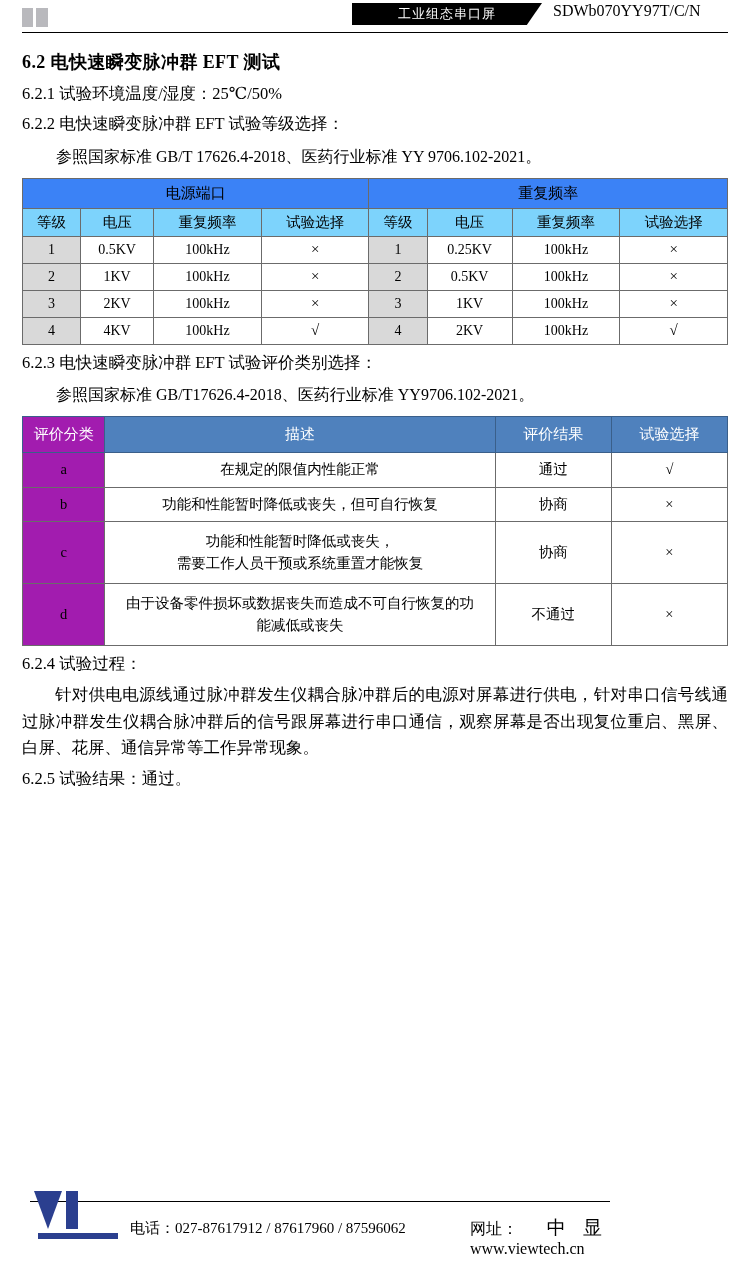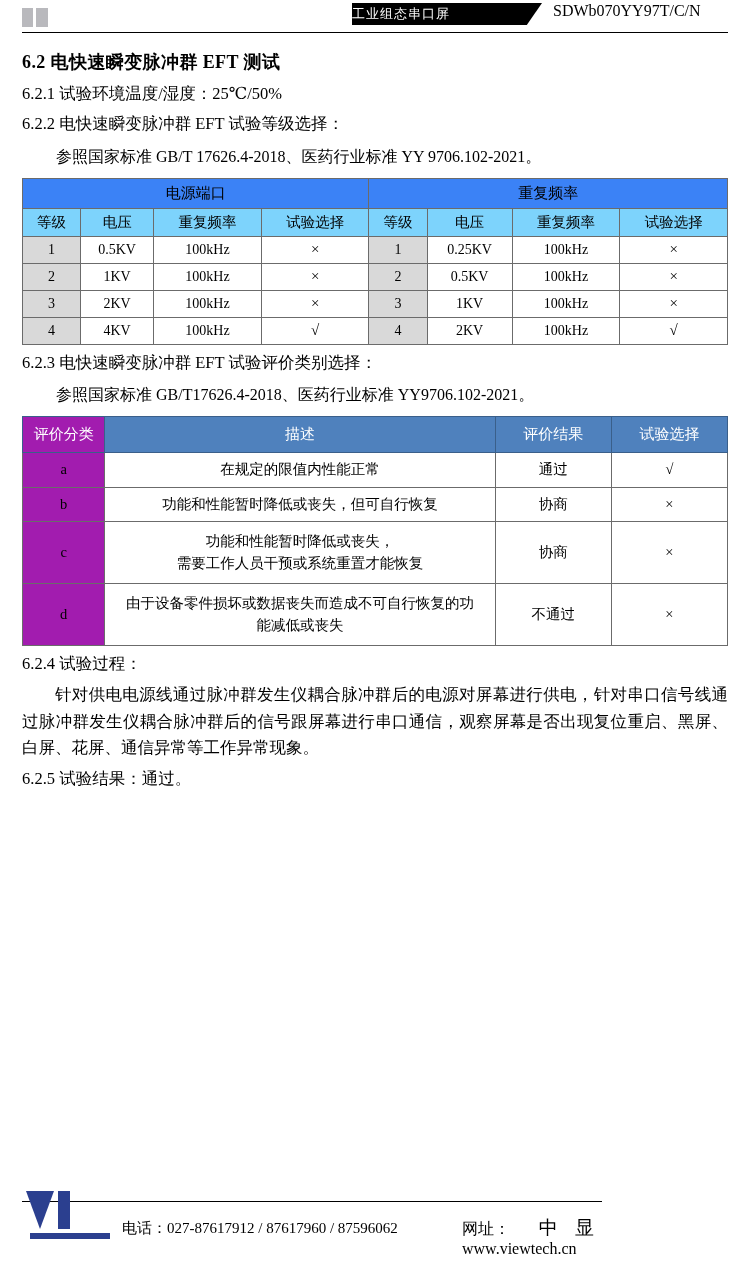--- a/index.html
+++ b/index.html
@@ -39,20 +39,21 @@
     position: absolute;
     left: 352px;
     top: 3px;
     height: 22px;
     width: 190px;
     background: #000000;
     color: #ffffff;
     font-size: 13px;
     font-family: "Liberation Sans", sans-serif;
     letter-spacing: 1px;
+    text-align: center;
     line-height: 22px;
     clip-path: polygon(0 0, 100% 0, 92% 100%, 0 100%);
   }
   .header-model {
     position: absolute;
     left: 553px;
     top: 0;
     font-size: 16px;
     font-family: "Liberation Serif", serif;
     line-height: 22px;
@@ -153,21 +154,21 @@
   table.eval .res {
     width: 110px;
   }
   table.eval .sel {
     width: 110px;
   }
 
   
   .page-footer {
     position: absolute;
-    left: 0;
+    left: 8px;
     bottom: 0;
     width: 624px;
     height: 72px;
   }
   .footer-rule {
     position: absolute;
     left: 22px;
     right: 22px;
     top: 12px;
     border-bottom: 1.5px solid #000000;

